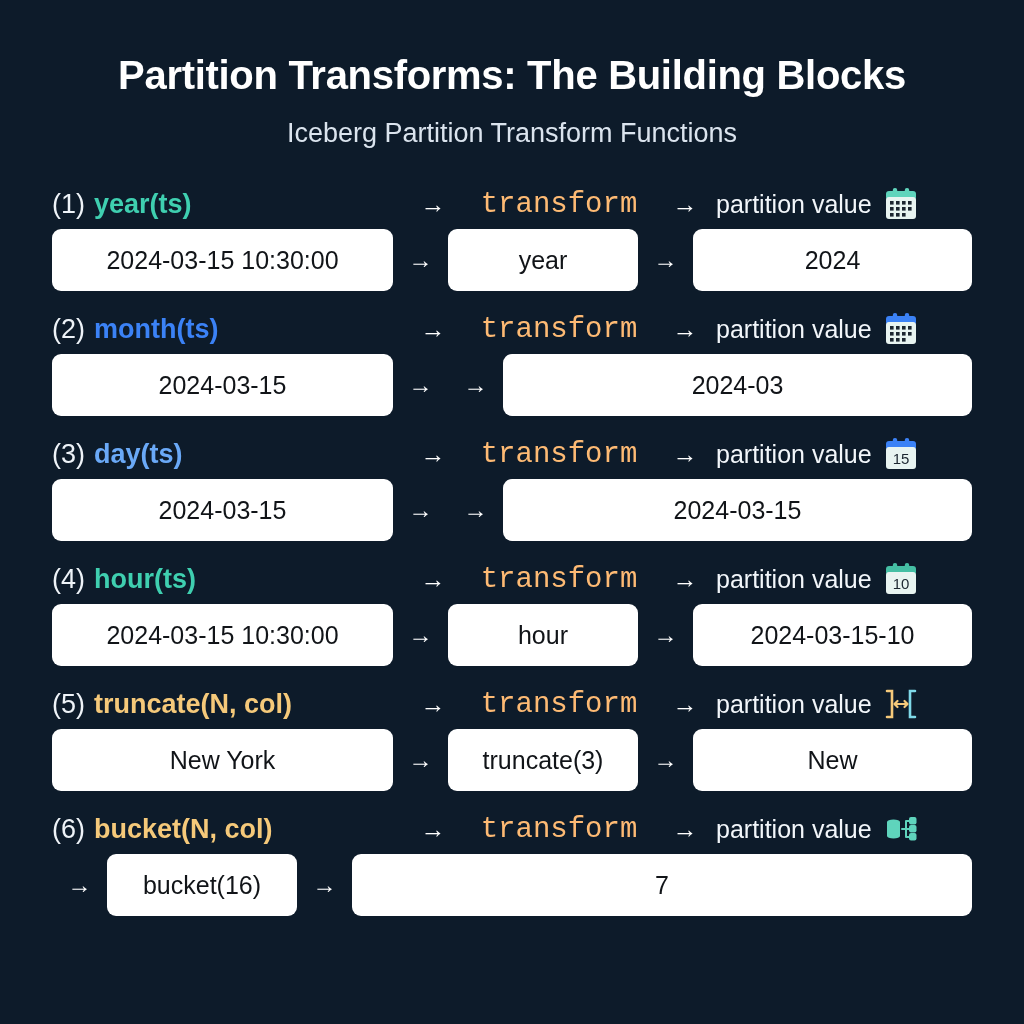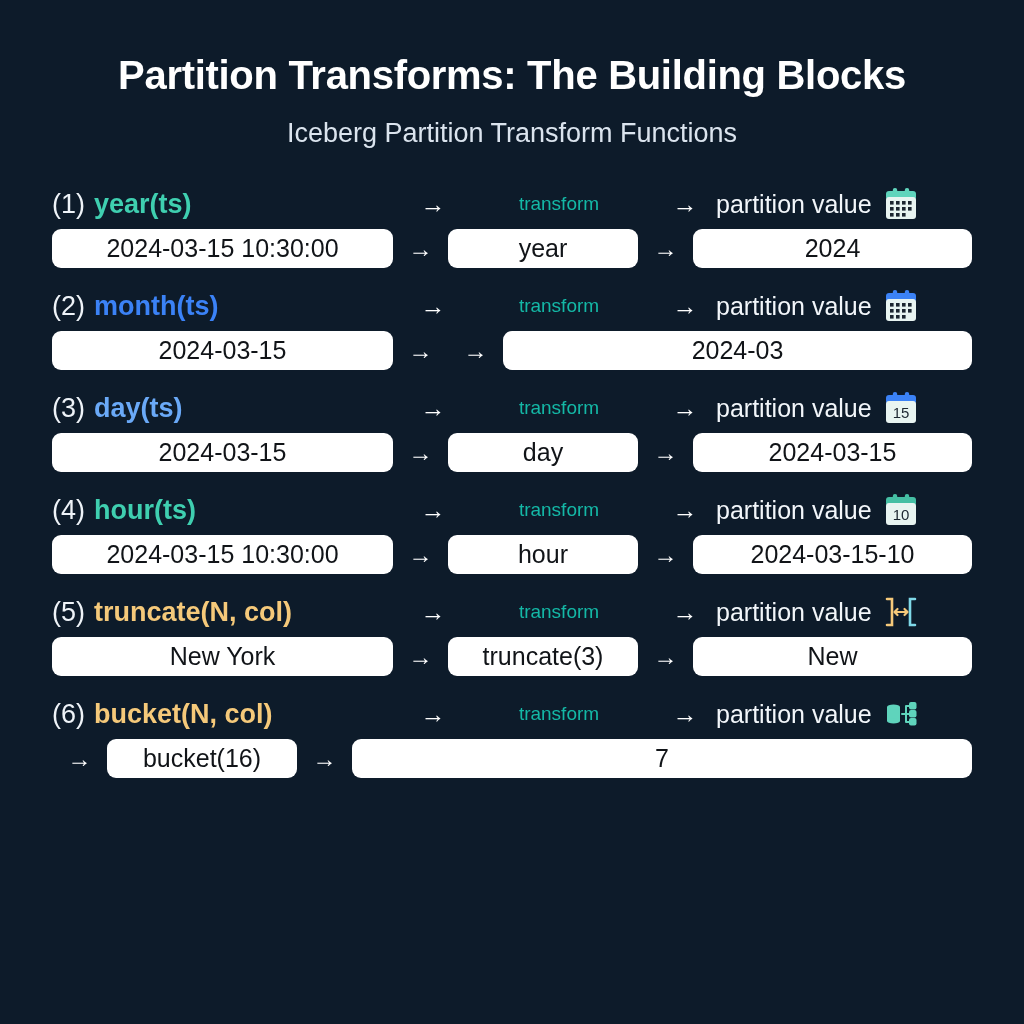--- a/index.html
+++ b/index.html
@@ -76,23 +76,24 @@
     width: 62px;
     text-align: center;
     font-size: 25px;
     color: #ffffff;
     flex: none;
   }
 
   .hdr-mid {
     width: 190px;
     text-align: center;
-    font-size: 19px;
-    color: #14b8a6;
+    font-size: 29px;
+    color: #fdba74;
     flex: none;
+    font-family: Liberation Mono, monospace;
   }
 
   .hdr-right {
     flex: 1;
     display: flex;
     align-items: center;
     justify-content: flex-start;
     gap: 12px;
     font-size: 25px;
     color: #f2f6fa;
@@ -112,21 +113,21 @@
   
   .row-value-line {
     display: flex;
     align-items: center;
   }
 
   .chip {
     background: #ffffff;
     color: #111418;
     border-radius: 9px;
-    height: 39px;
+    height: 62px;
     display: flex;
     align-items: center;
     justify-content: center;
     font-size: 25px;
     white-space: nowrap;
     padding: 0 12px;
   }
 
   .chip-input  { width: 341px; flex: none; }
   .chip-mid    { width: 190px; flex: none; }
@@ -248,21 +249,20 @@
                 <rect x="2" y="4" width="30" height="9" rx="3" fill="#3b82f6"></rect>
                 <rect x="2" y="10" width="30" height="22" rx="3" fill="#e8f4f1"></rect>
                 <text x="17" y="27" text-anchor="middle" font-size="15" font-family="&quot;Liberation Sans&quot;, sans-serif" fill="#1c2630">15</text>
               </svg>
             </span>
           </div>
         </div>
         <div class="row-value-line">
           <div class="chip chip-input">2024-03-15</div>
           <div class="val-arrow">→</div>
-          <div class="chip chip-mid">day</div>
           <div class="val-arrow">→</div>
           <div class="chip chip-output">2024-03-15</div>
         </div>
       </div>
       <div class="transform-row">
         <div class="row-label-line">
           <div class="label-left">
             <span class="label-index">(4)</span>
             <span class="label-fn" style="color: rgb(63, 207, 176);">hour(ts)</span>
           </div>

